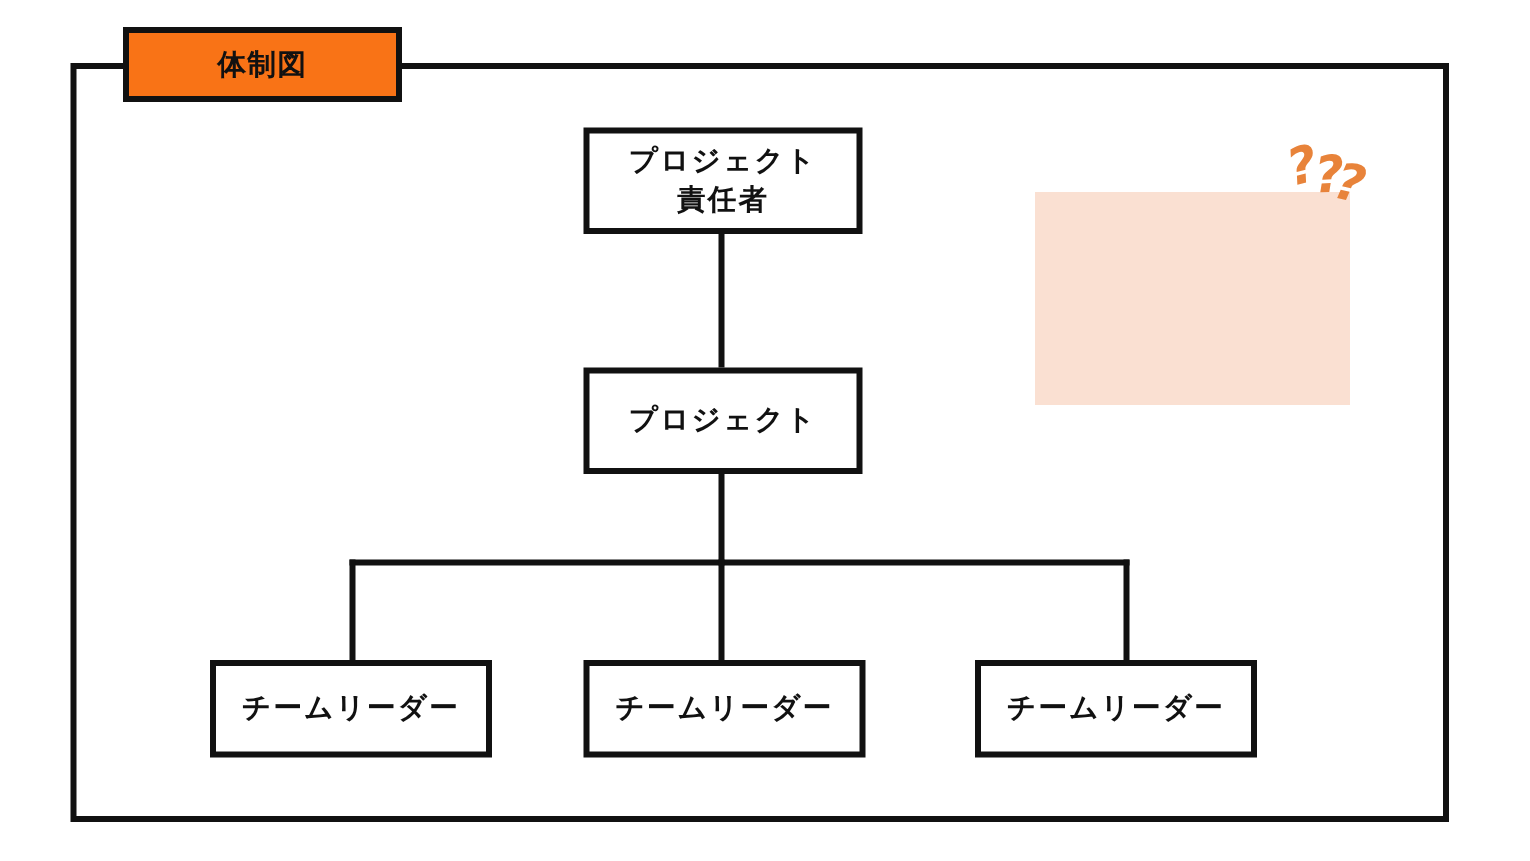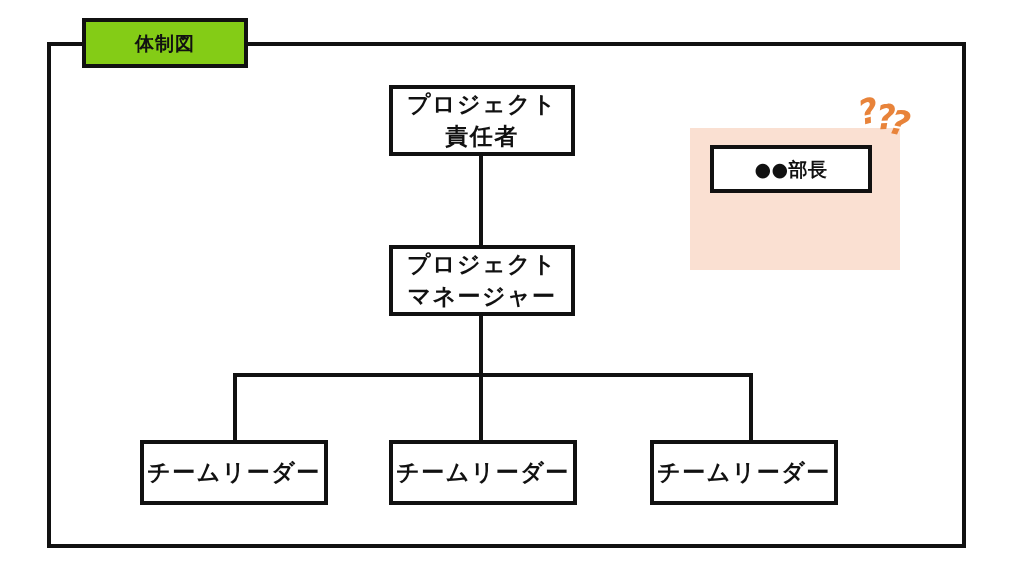--- a/index.html
+++ b/index.html
@@ -34,25 +34,25 @@
     border: 4px solid #111111;
     box-sizing: border-box;
     background: transparent;
   }
 
   
   .title-box {
     position: absolute;
     left: 82px;
     top: 18px;
-    width: 166px;
+    width: 186px;
     height: 50px;
     border: 4px solid #111111;
     box-sizing: border-box;
-    background: #84cc16;
+    background: #f97316;
     display: flex;
     align-items: center;
     justify-content: center;
     z-index: 6;
   }
   .title-box .label {
     font-size: 19px;
     font-weight: bold;
     letter-spacing: 1px;
     line-height: 1;
@@ -64,21 +64,21 @@
     border: 4px solid #111111;
     box-sizing: border-box;
     background: #ffffff;
     display: flex;
     flex-direction: column;
     align-items: center;
     justify-content: center;
     z-index: 5;
   }
   .node .line {
-    font-size: 23px;
+    font-size: 19px;
     font-weight: bold;
     letter-spacing: 1.5px;
     line-height: 1.35;
     white-space: nowrap;
   }
 
   .node-director {
     left: 389px;
     top: 85px;
     width: 186px;
@@ -231,37 +231,33 @@
   <div class="conn conn-v-leader-2"></div>
   <div class="conn conn-v-leader-3"></div>
 
   <div class="node node-director">
     <span class="line">プロジェクト</span>
     <span class="line">責任者</span>
   </div>
 
   <div class="node node-manager">
     <span class="line">プロジェクト</span>
-    <span class="line">マネージャー</span>
   </div>
 
   <div class="node node-leader-1">
     <span class="line">チームリーダー</span>
   </div>
   <div class="node node-leader-2">
     <span class="line">チームリーダー</span>
   </div>
   <div class="node node-leader-3">
     <span class="line">チームリーダー</span>
   </div>
 
   <div class="highlight-group">
     <div class="highlight-bg"></div>
-    <div class="dept-box dept-box-1">
-      <span class="line">●●部長</span>
-    </div>
   </div>
 
   <div class="question-marks">
     <span class="qm qm-1">?</span><span class="qm qm-2">?</span><span class="qm qm-3">?</span>
   </div>
 
 </div>
 
 </body></html>

